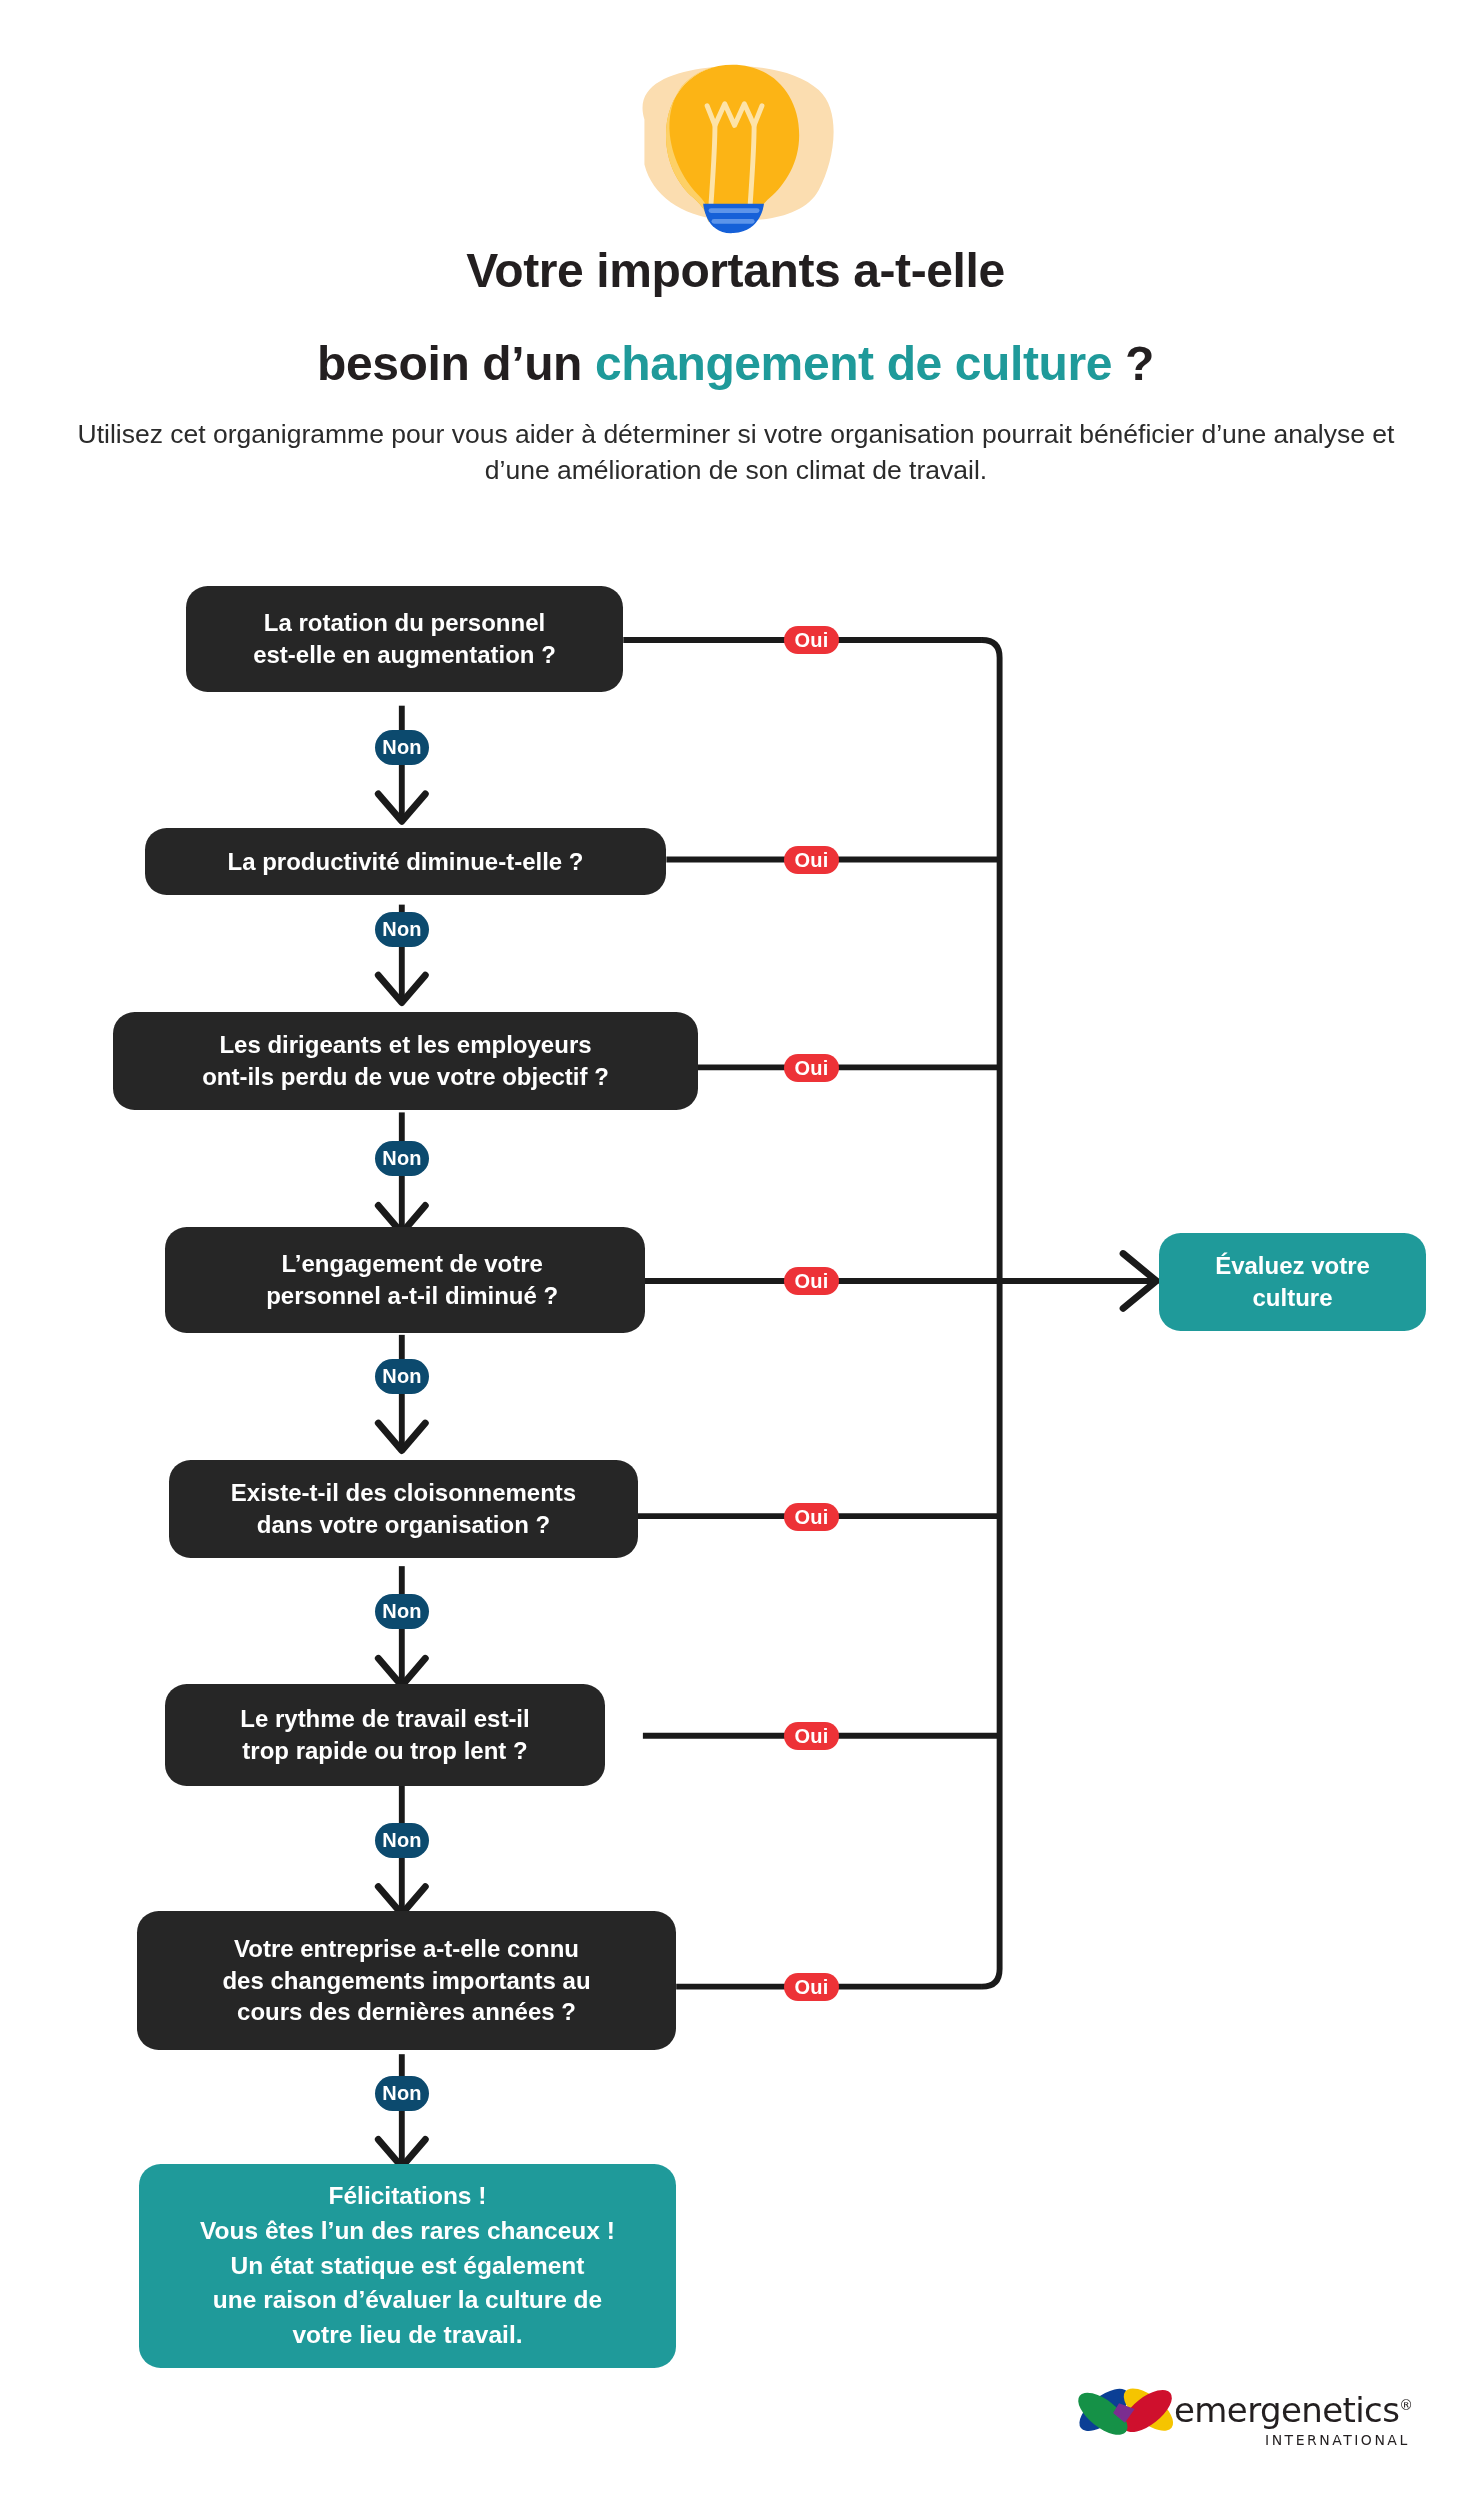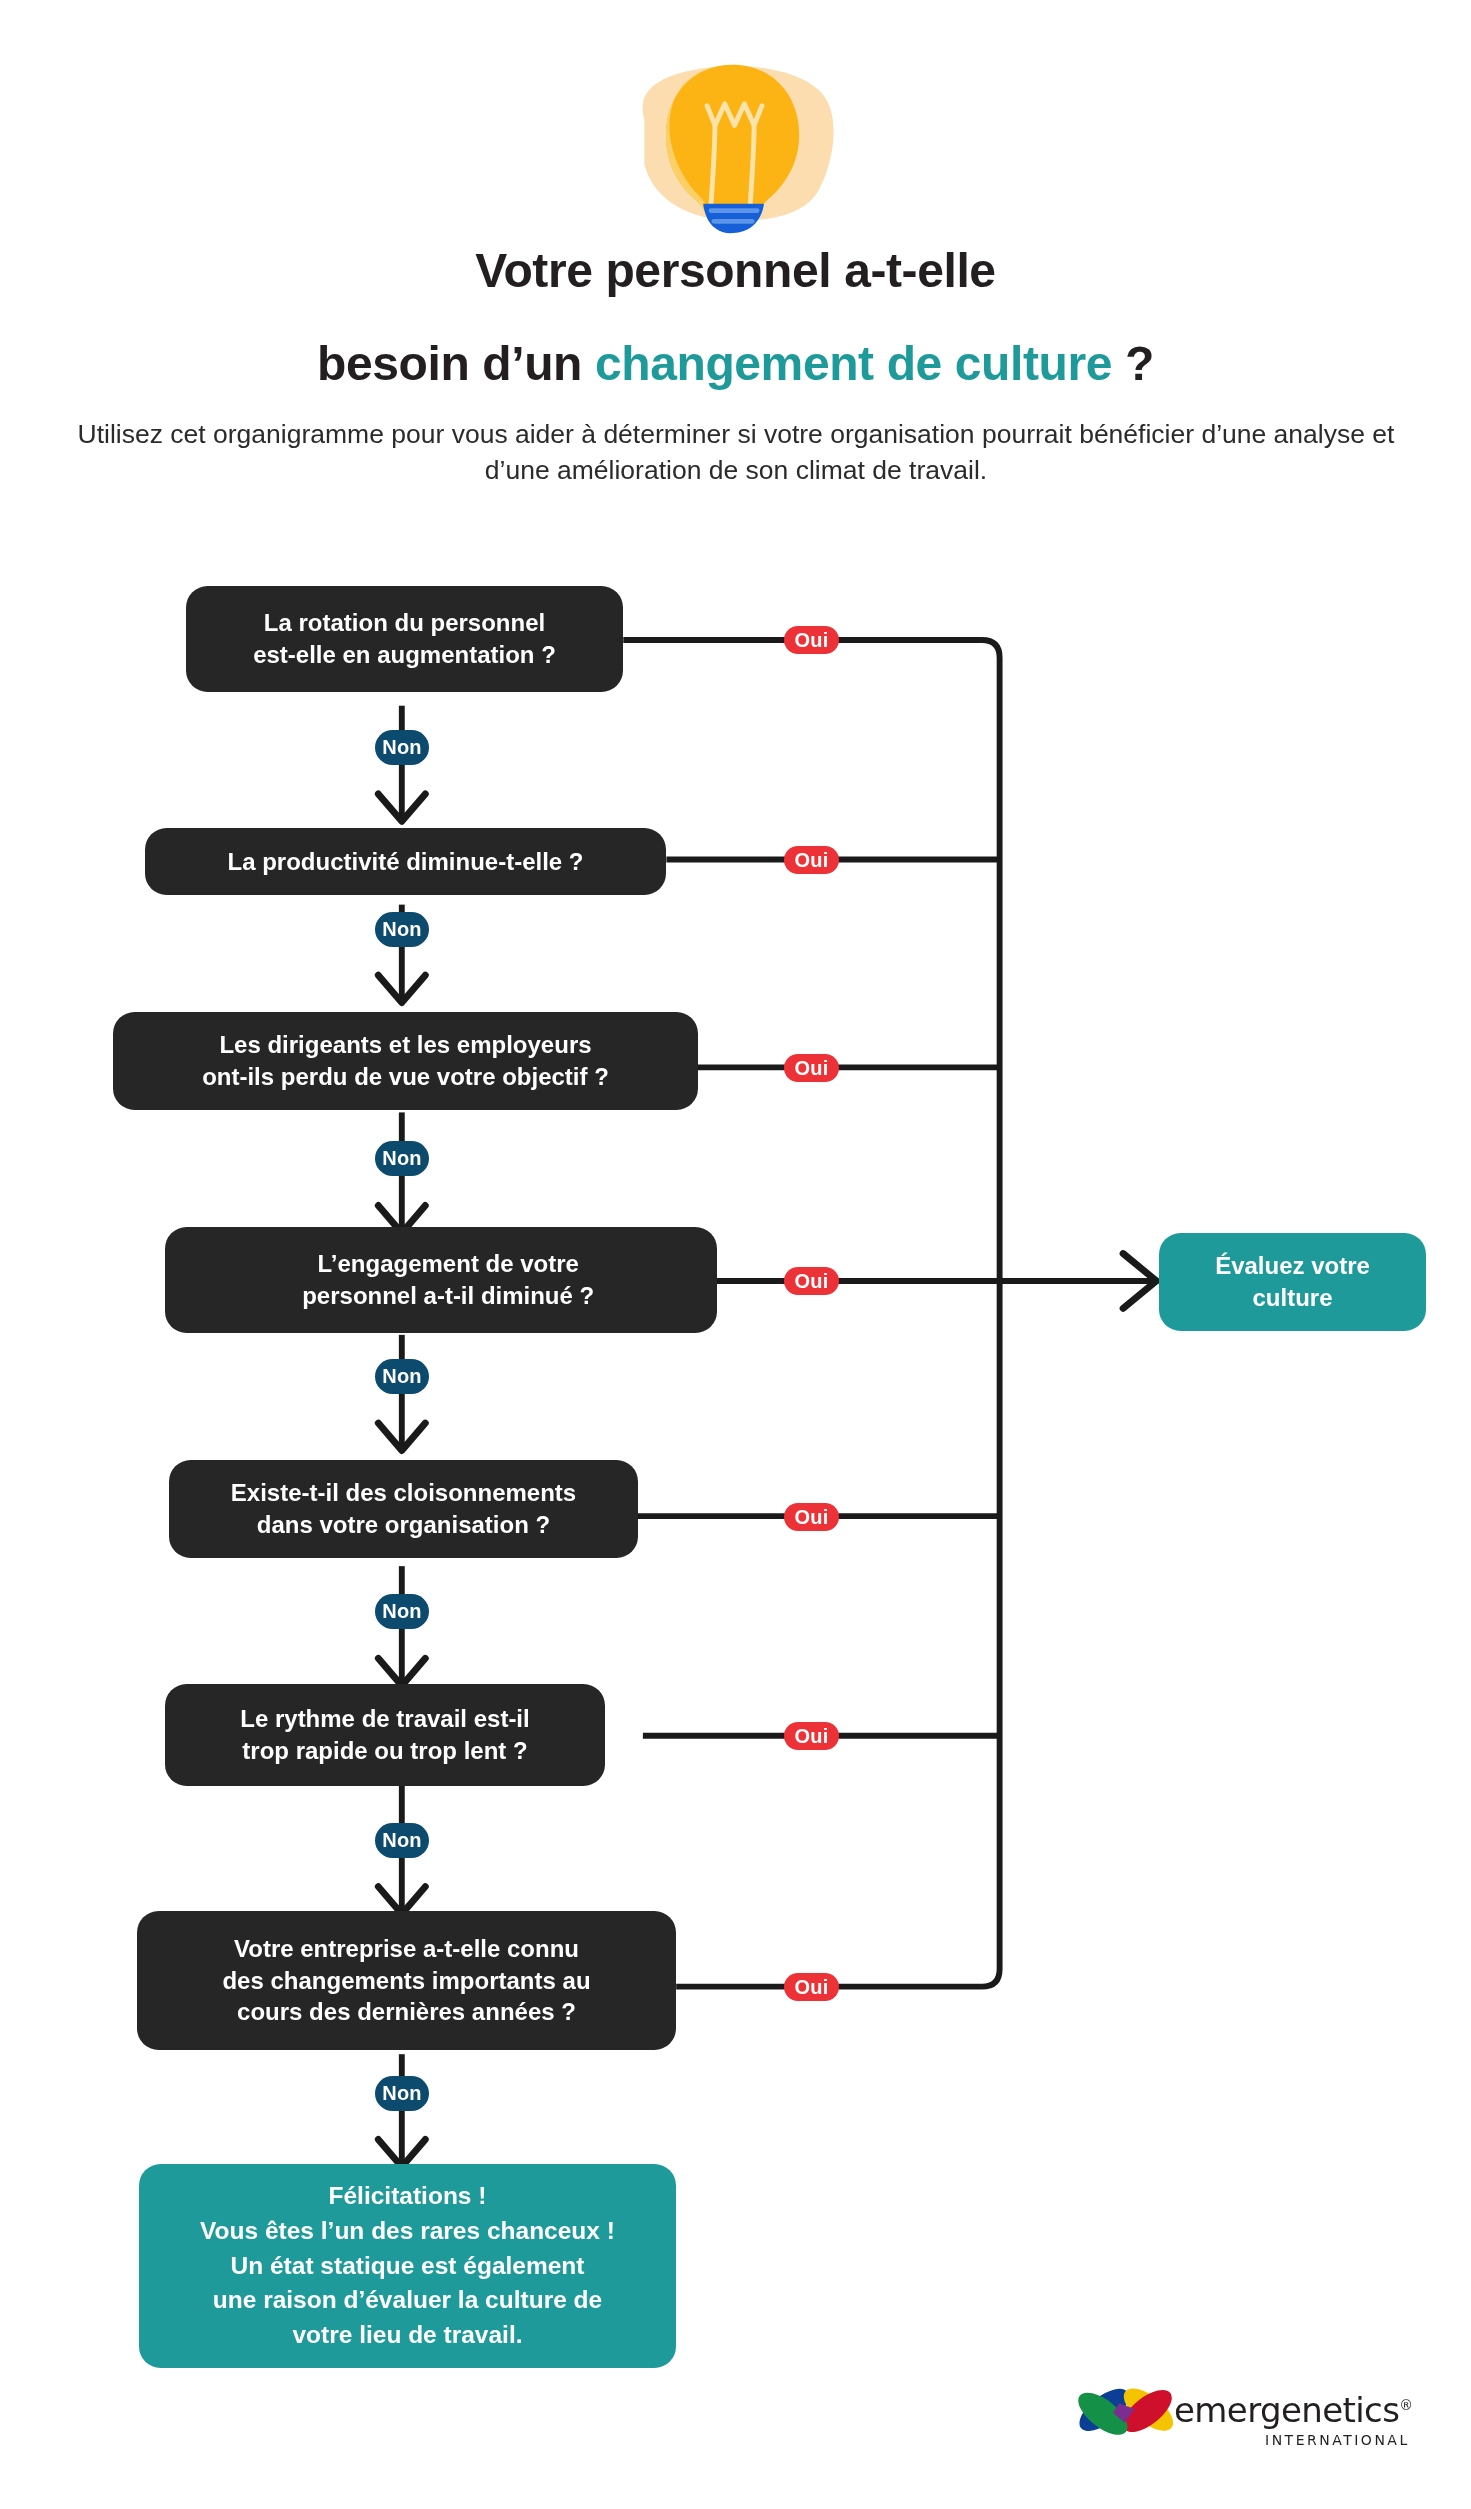--- a/index.html
+++ b/index.html
@@ -126,21 +126,21 @@
     <path d="M118 18 C158 18 186 48 186 90 C186 118 172 140 156 154 C146 163 142 170 141 178 L93 178 C92 170 88 163 78 154 C62 140 50 118 50 90 C50 48 78 18 118 18 Z" fill="#fcb415"></path>
     <path d="M118 18 C96 18 78 26 66 40 C56 54 52 72 54 90 C57 116 70 138 84 152 C92 160 95 170 96 178 L93 178 C92 170 88 163 78 154 C62 140 50 118 50 90 C50 48 78 18 118 18 Z" fill="#fdd067"></path>
     <path d="M92 60 L100 80 L110 58 L120 80 L130 58 L140 80 L148 60" fill="none" stroke="#fde3a8" stroke-width="5" stroke-linecap="round" stroke-linejoin="round"></path>
     <path d="M100 80 C100 104 98 130 96 160" fill="none" stroke="#fde3a8" stroke-width="5" stroke-linecap="round"></path>
     <path d="M140 80 C140 104 138 130 136 160" fill="none" stroke="#fde3a8" stroke-width="5" stroke-linecap="round"></path>
     <path d="M88 160 L150 160 C150 160 148 188 119 190 C90 192 88 160 88 160 Z" fill="#1560d8"></path>
     <path d="M96 167 L143 167" stroke="#5c94ea" stroke-width="5" stroke-linecap="round"></path>
     <path d="M99 178 L138 178" stroke="#5c94ea" stroke-width="5" stroke-linecap="round"></path>
   </svg>
 
-  <div id="title-line1">Votre personnel a-t-elle</div>
+  <div id="title-line1">Votre importants a-t-elle</div>
   <div id="title-line2"><span>besoin d’un </span><span class="accent">changement de culture</span><span> ?</span></div>
   <div id="subtitle">Utilisez cet organigramme pour vous aider à déterminer si votre organisation pourrait bénéficier d’une analyse et d’une amélioration de son climat de travail.</div>
 
   <svg id="flow" viewBox="0 0 1501 2560">
     <g fill="none" stroke="#1a1a1a" stroke-width="6" stroke-linecap="butt">
 
       <path d="M636 653 H1002"></path>
       <path d="M680 877 H1020"></path>
       <path d="M712 1089 H1020"></path>
       <path d="M658 1307 H1020"></path>
@@ -173,21 +173,21 @@
       <path d="M386 1925 L410 1953 L434 1925"></path>
       <path d="M386 2183 L410 2211 L434 2183"></path>
     </g>
   </svg>
 
   <div class="node" style="left:186px; top:586px;  width:437px; height:106px;">La rotation du personnel
 est-elle en augmentation ?</div>
   <div class="node" style="left:145px; top:828px;  width:521px; height:67px;">La productivité diminue-t-elle ?</div>
   <div class="node" style="left:113px; top:1012px; width:585px; height:98px;">Les dirigeants et les employeurs
 ont-ils perdu de vue votre objectif ?</div>
-  <div class="node" style="left:165px; top:1227px; width:552px; height:106px;padding-left:32px;">L’engagement de votre
+  <div class="node" style="left:165px; top:1227px; width:480px; height:106px;padding-left:32px;">L’engagement de votre
 personnel a-t-il diminué ?</div>
   <div class="node" style="left:169px; top:1460px; width:469px; height:98px;">Existe-t-il des cloisonnements
 dans votre organisation ?</div>
   <div class="node" style="left:165px; top:1684px; width:440px; height:102px;">Le rythme de travail est-il
 trop rapide ou trop lent ?</div>
   <div class="node" style="left:137px; top:1911px; width:539px; height:139px;">Votre entreprise a-t-elle connu
 des changements importants au
 cours des dernières années ?</div>
 
   <div class="node result" style="left:1159px; top:1233px; width:267px; height:98px;">Évaluez votre

